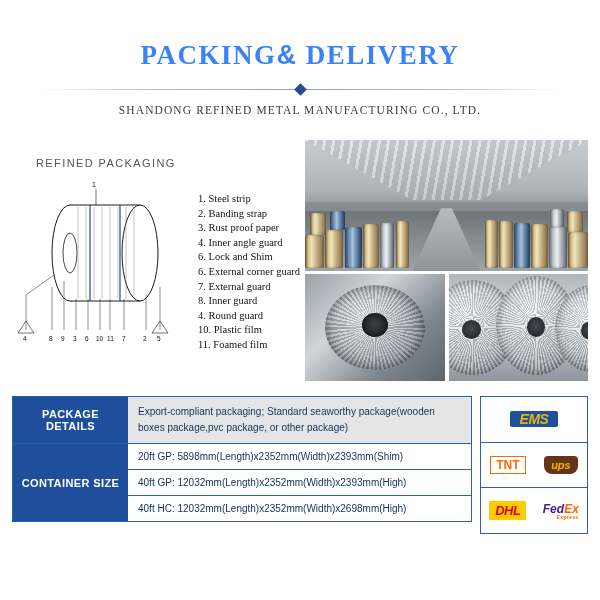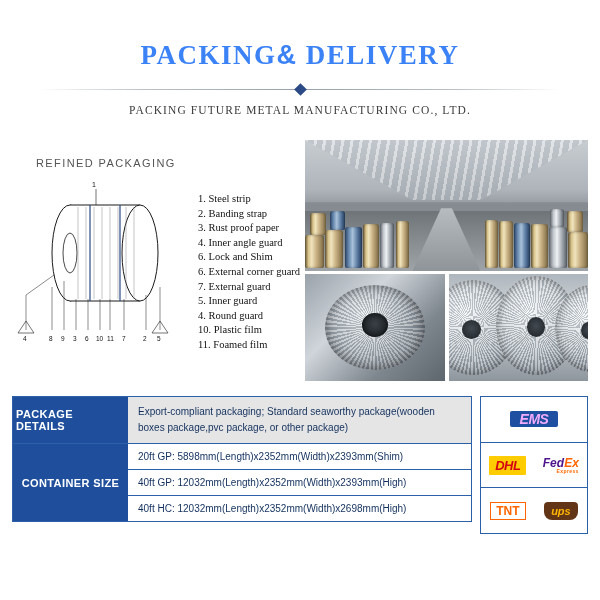--- a/index.html
+++ b/index.html
@@ -239,21 +239,21 @@
     width: 115px;
     min-width: 115px;
     background: #1f4f9c;
     color: #ffffff;
     font-size: 11px;
     font-weight: bold;
     letter-spacing: .4px;
     display: flex;
     align-items: center;
     justify-content: center;
-    text-align: left;
+    text-align: center;
     padding: 2px 3px;
     box-sizing: border-box;
   }
   .spec-value {
     flex: 1;
     background: #e5e5e5;
     color: #12305e;
     font-size: 10px;
     padding: 7px 10px;
     line-height: 16px;
@@ -297,21 +297,21 @@
     border-bottom: 1px solid #2b5fa8;
   }
   .logo-cell:last-child { border-bottom: none; }
   .logo-badge {
     font-weight: bold;
     font-style: italic;
     font-size: 13px;
     letter-spacing: -0.5px;
   }
   .ems {
-    color: #f0abfc;
+    color: #eab308;
     background: #1e4fa0;
     padding: 0 10px;
     border-radius: 2px;
     font-size: 14px;
   }
   .dhl {
     color: #d40511;
     background: #ffcc00;
     padding: 2px 6px;
     font-size: 13px;
@@ -351,21 +351,21 @@
 <body>
 
 <div class="page">
 
   <div class="header">
     <div class="title"><span>PACKING</span><span class="amp">&amp;</span><span> DELIVERY</span></div>
     <div class="rule-wrap">
       <div class="rule"></div>
       <div class="rule-diamond"></div>
     </div>
-    <div class="subtitle">PACKING FUTURE METAL MANUFACTURING CO., LTD.</div>
+    <div class="subtitle">SHANDONG REFINED METAL MANUFACTURING CO., LTD.</div>
   </div>
 
   <div class="refined-label">REFINED PACKAGING</div>
 
   <div class="diagram">
     <svg width="180" height="175" viewBox="0 0 180 175">
 
       <ellipse cx="58" cy="78" rx="18" ry="48" fill="#ffffff" stroke="#1a1a1a" stroke-width="1"></ellipse>
       <path d="M58 30 L128 30 L128 126 L58 126 Z" fill="#ffffff" stroke="none"></path>
       <line x1="58" y1="30" x2="128" y2="30" stroke="#1a1a1a" stroke-width="1"></line>
@@ -425,21 +425,21 @@
   </div>
 
   <div class="coil-list">
     <div>1. Steel strip</div>
     <div>2. Banding strap</div>
     <div>3. Rust proof paper</div>
     <div>4. Inner angle guard</div>
     <div>6. Lock and Shim</div>
     <div>6. External corner guard</div>
     <div>7. External guard</div>
-    <div>5. Inner guard</div>
+    <div>8. Inner guard</div>
     <div>4. Round guard</div>
     <div>10. Plastic film</div>
     <div>11. Foamed film</div>
   </div>
 
   <div class="photo photo-top">
     <div class="wh-bg"></div>
     <div class="wh-roof"></div>
     <div class="wh-floor"></div>
     <div class="wh-aisle"></div>
@@ -498,22 +498,22 @@
         <div class="spec-sub">40ft HC: 12032mm(Length)x2352mm(Width)x2698mm(High)</div>
       </div>
     </div>
   </div>
 
   <div class="logos">
     <div class="logo-cell">
       <span class="logo-badge ems">EMS</span>
     </div>
     <div class="logo-cell">
+      <span class="tnt">TNT</span>
+      <span class="ups">ups</span>
+    </div>
+    <div class="logo-cell">
       <span class="logo-badge dhl">DHL</span>
       <span class="fedex-wrap"><span class="fedex-fed">Fed</span><span class="fedex-ex">Ex</span><span class="fedex-sub">Express</span></span>
     </div>
-    <div class="logo-cell">
-      <span class="tnt">TNT</span>
-      <span class="ups">ups</span>
-    </div>
   </div>
 
 </div>
 
 </body></html>

